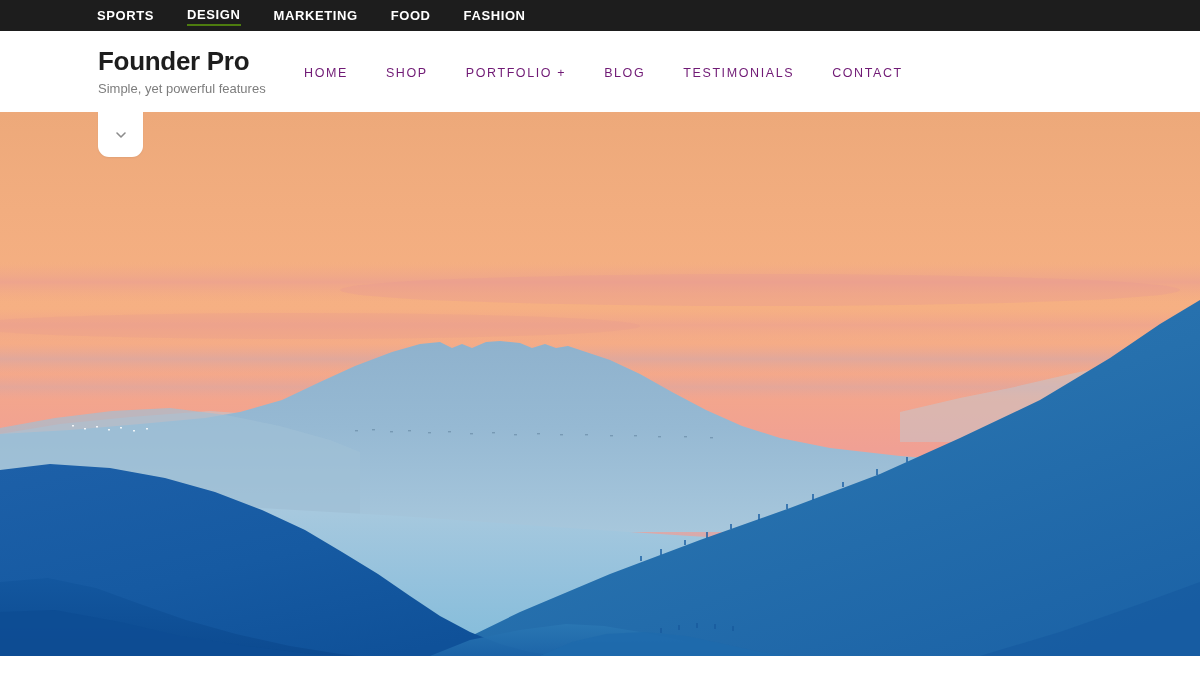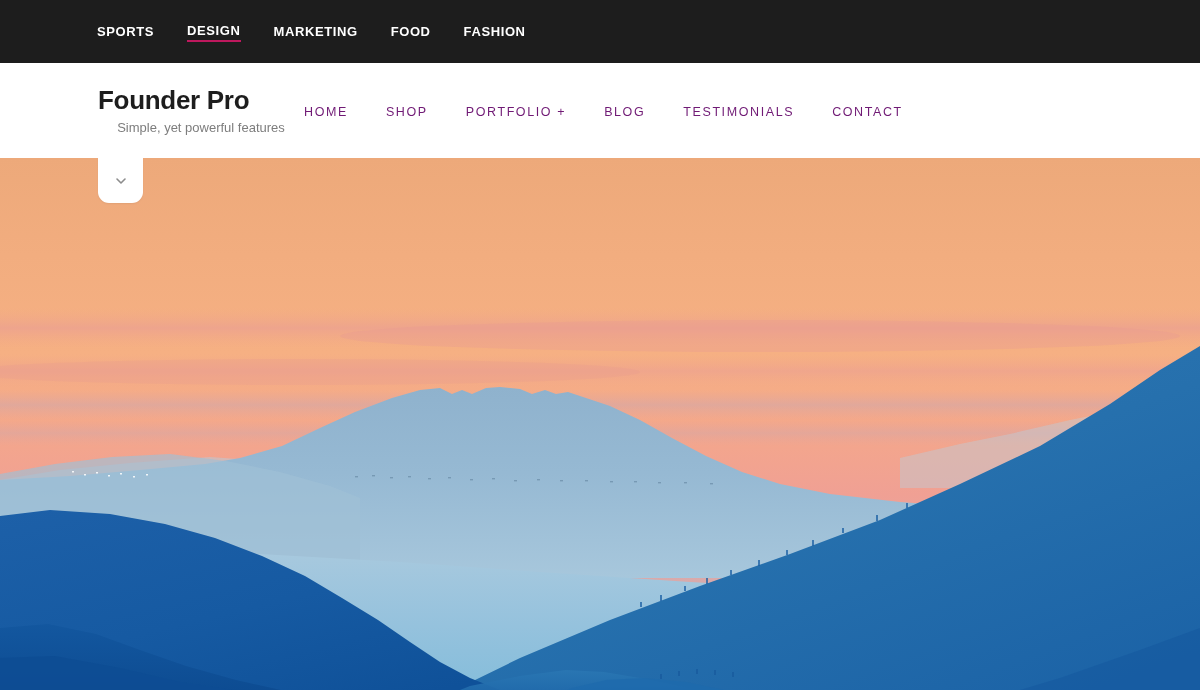--- a/index.html
+++ b/index.html
@@ -6,67 +6,66 @@
   html, body {
     width: 1200px; height: 690px;
     overflow: hidden;
     background: #ffffff;
     font-family: "Liberation Sans", sans-serif;
   }
 
   
   .topbar {
     width: 1200px;
-    height: 63px;
+    height: 31px;
     background: #1d1d1d;
     display: flex;
     align-items: center;
     padding-left: 97px;
   }
   .topbar-item {
     font-size: 13px;
     font-weight: bold;
     letter-spacing: 0.6px;
     color: #ffffff;
     text-transform: uppercase;
     margin-right: 33px;
     line-height: 17px;
     white-space: nowrap;
     cursor: pointer;
     text-decoration: none;
     padding-bottom: 1px;
   }
   .topbar-item.active {
-    border-bottom: 2px solid #be185d;
+    border-bottom: 2px solid #4d7c0f;
   }
 
   
   .header {
     width: 1200px;
-    height: 95px;
+    height: 81px;
     background: #ffffff;
     display: flex;
     align-items: center;
     padding-left: 98px;
     position: relative;
   }
   .brand { width: 206px; flex: none; }
   .brand-title {
     font-size: 26px;
     font-weight: bold;
     color: #1d1d1d;
     letter-spacing: -0.3px;
     line-height: 30px;
   }
   .brand-tagline {
     font-size: 13px;
     color: #7d7d7d;
     margin-top: 4px;
     line-height: 17px;
-    text-align: center;
   }
   .mainnav {
     display: flex;
     align-items: center;
     margin-left: 0px;
     padding-top: 2px;
   }
   .nav-item {
     font-size: 12.5px;
     color: #701a75;

